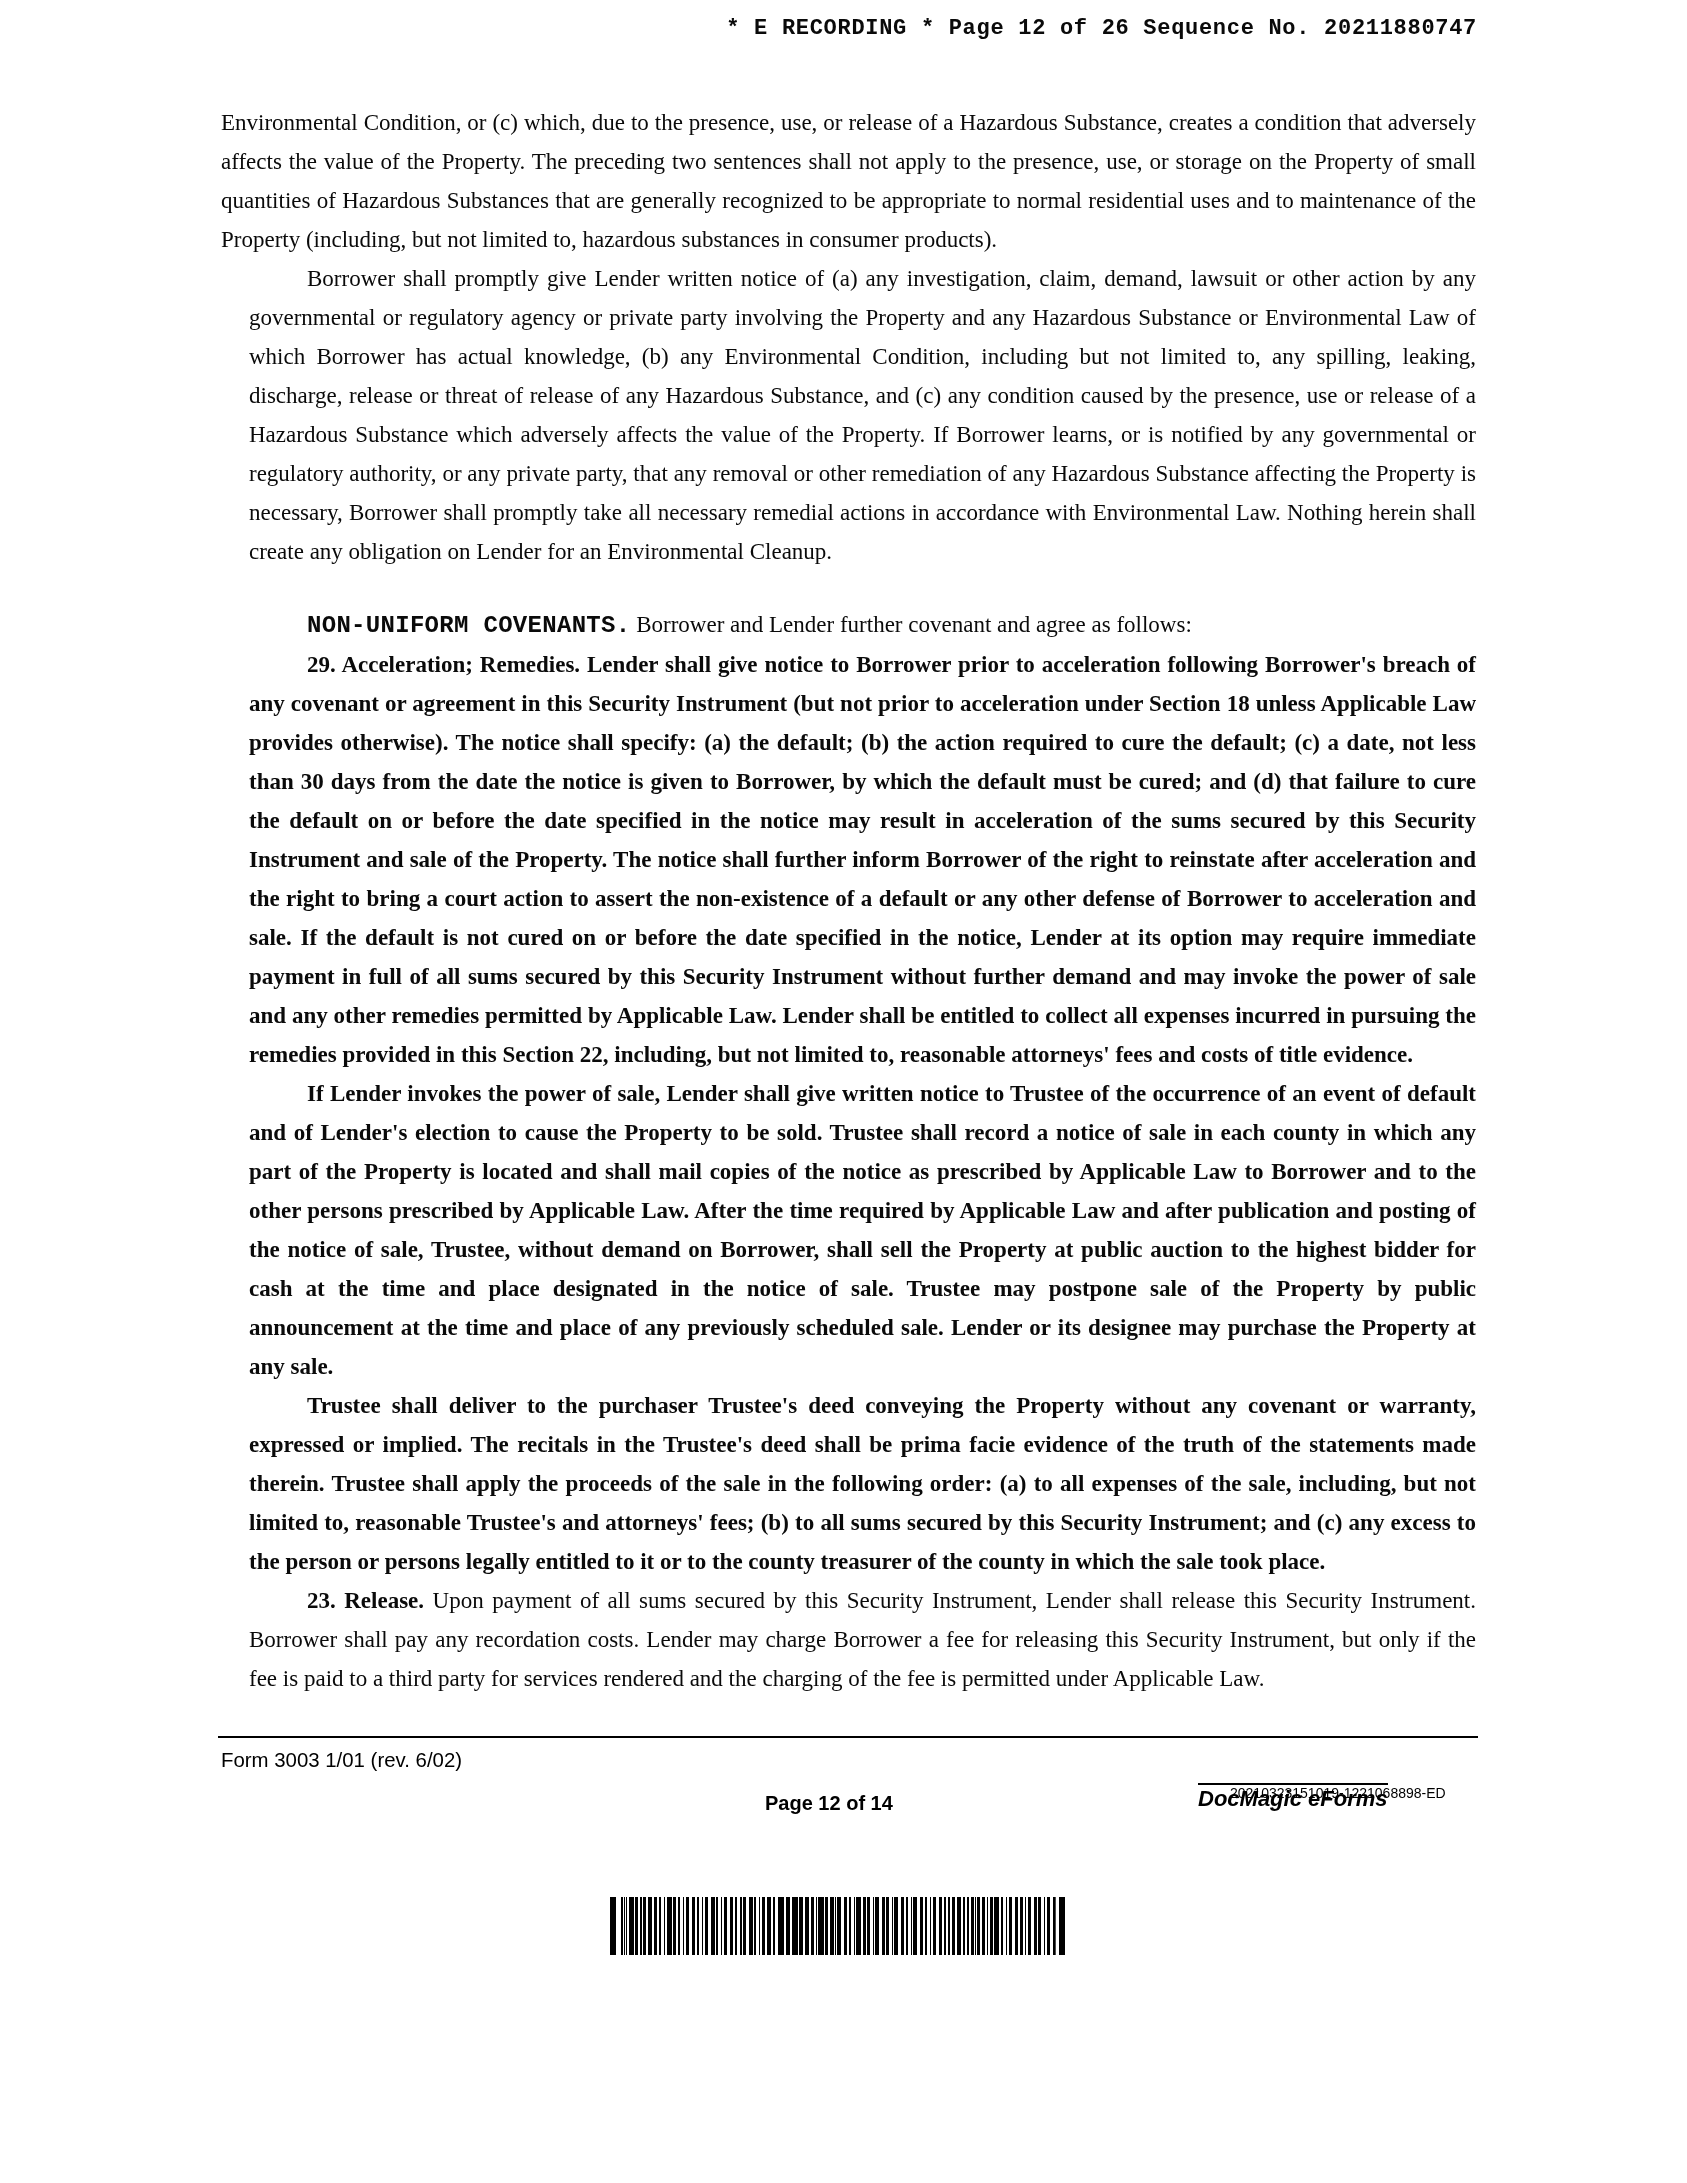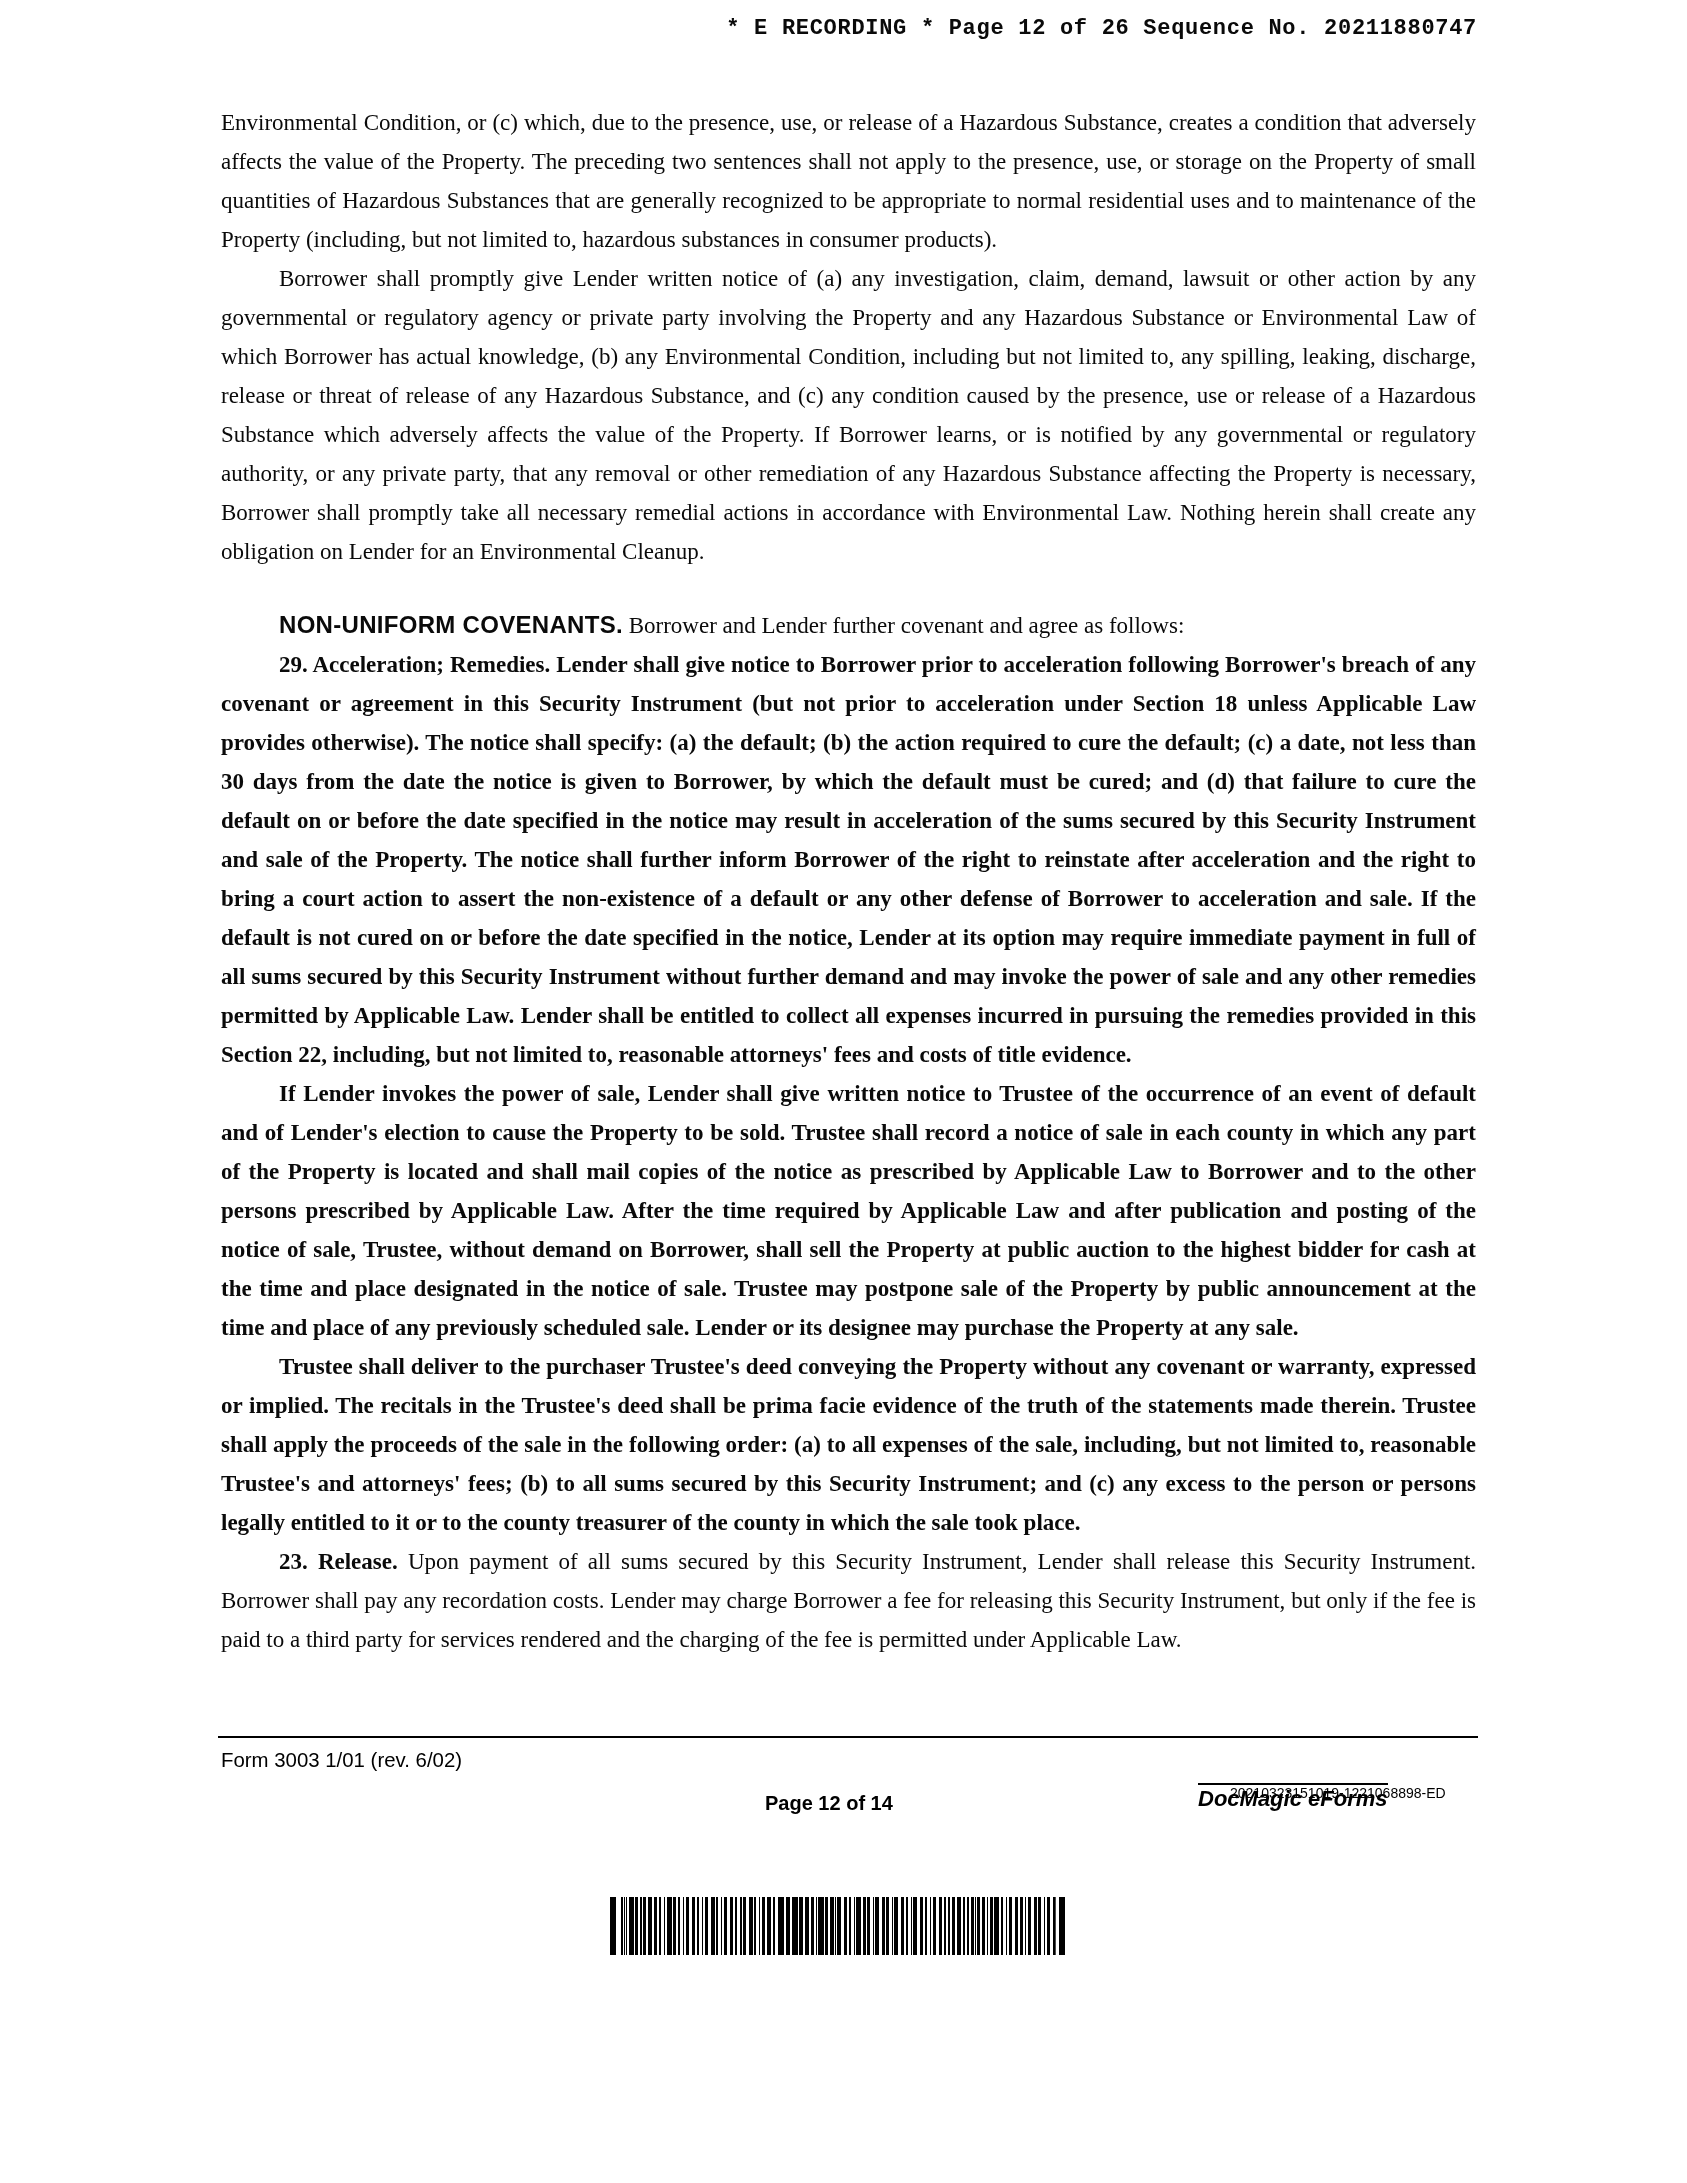--- a/index.html
+++ b/index.html
@@ -26,24 +26,24 @@
   .doc-body {
     position: absolute;
     left: 221px;
     top: 103px;
     width: 1255px;
     font-size: 23px;
     line-height: 39px;
     text-align: justify;
   }
   .para { margin: 0; }
-  .indent { text-indent: 58px; }
+  .indent { text-indent: 58px; margin-left: 28px; }
   .covenants-para { margin-top: 34px; }
   .cov-head {
-    font-family: Liberation Sans, sans-serif;
+    font-family: Liberation Mono, monospace;
     font-weight: bold;
     font-size: 24px;
     letter-spacing: 0.3px;
   }
   .bold { font-weight: bold; }
   .bold-label { font-weight: bold; }
   .footer-rule {
     position: absolute;
     left: 218px;
     top: 1736px;

